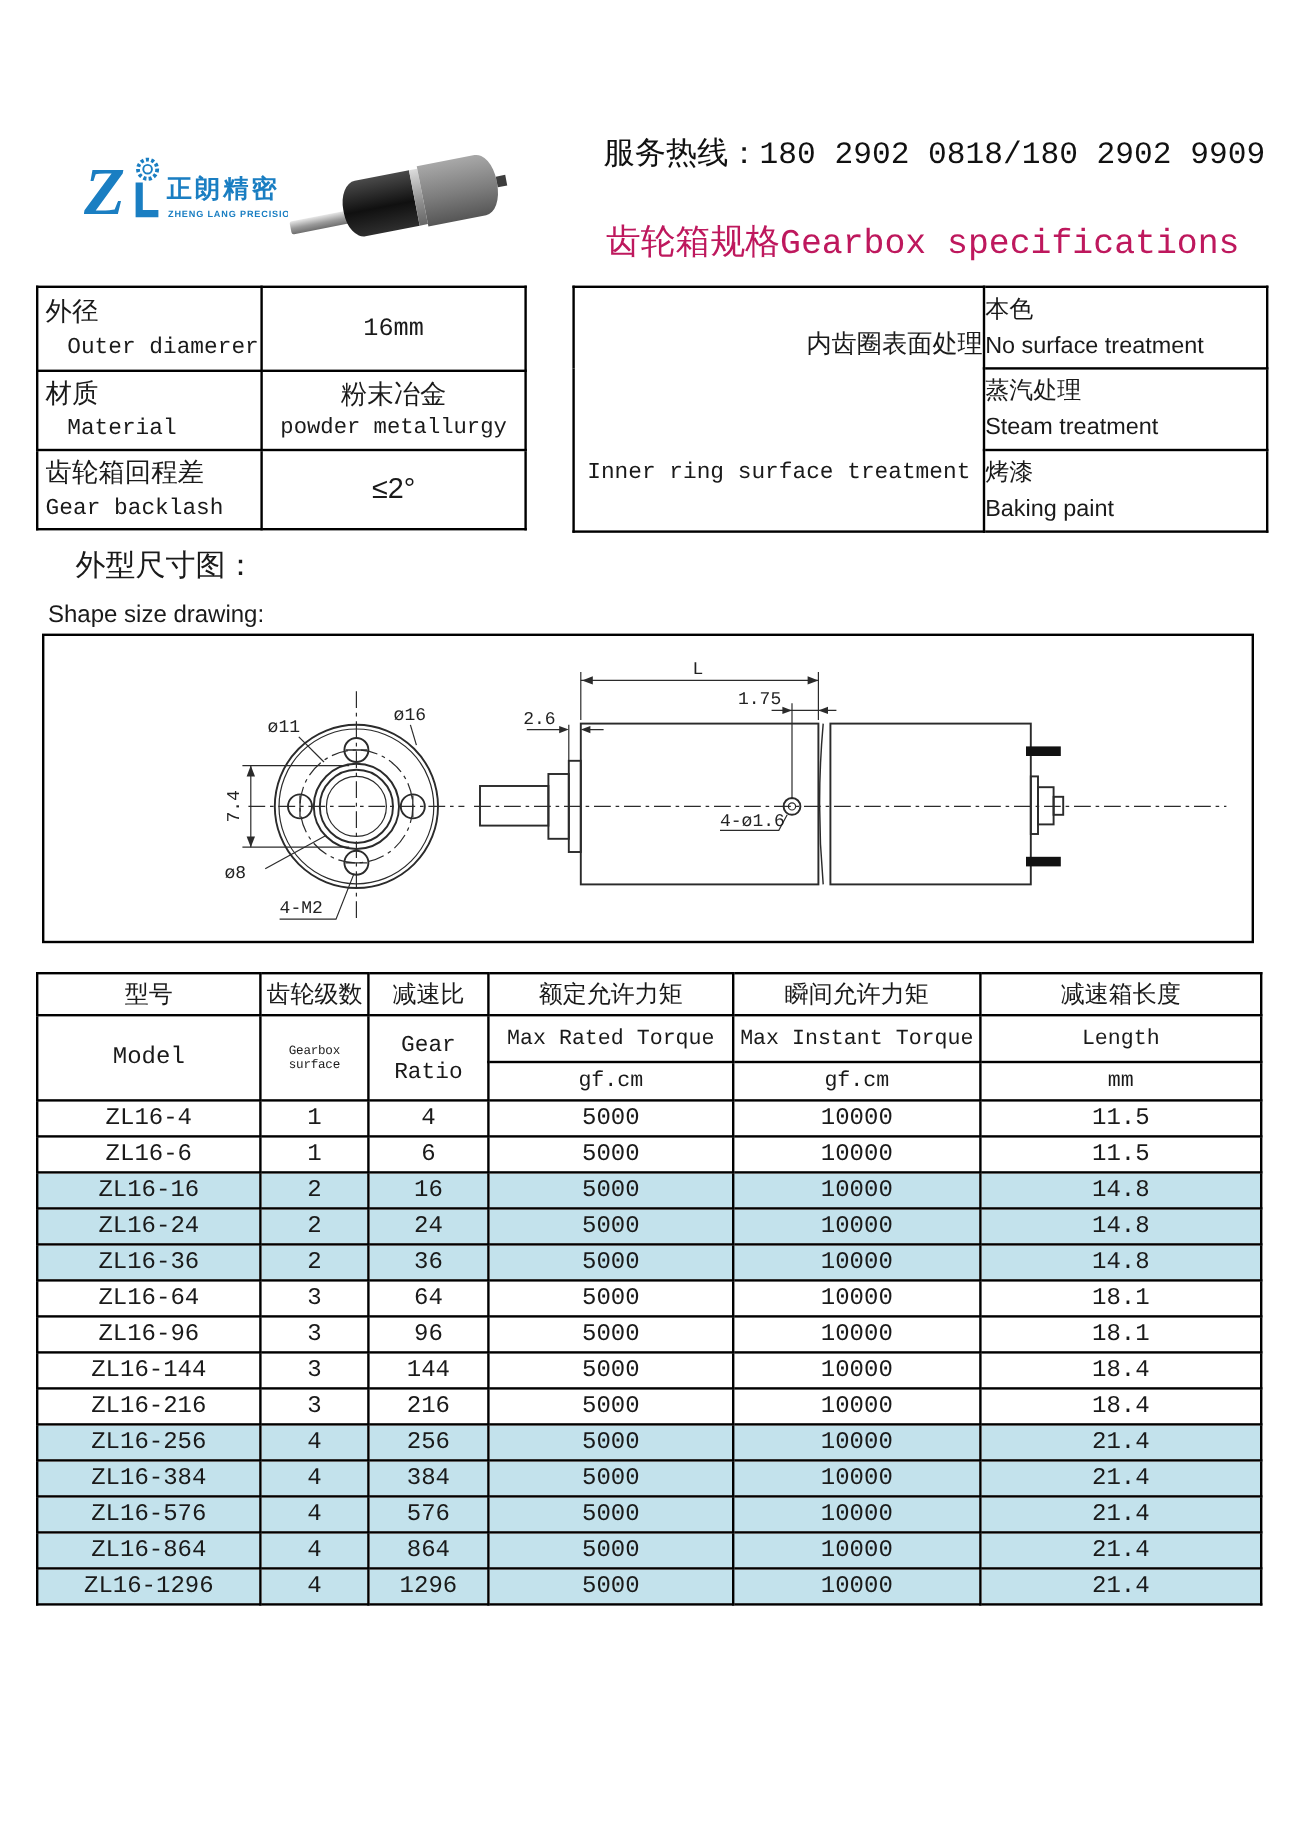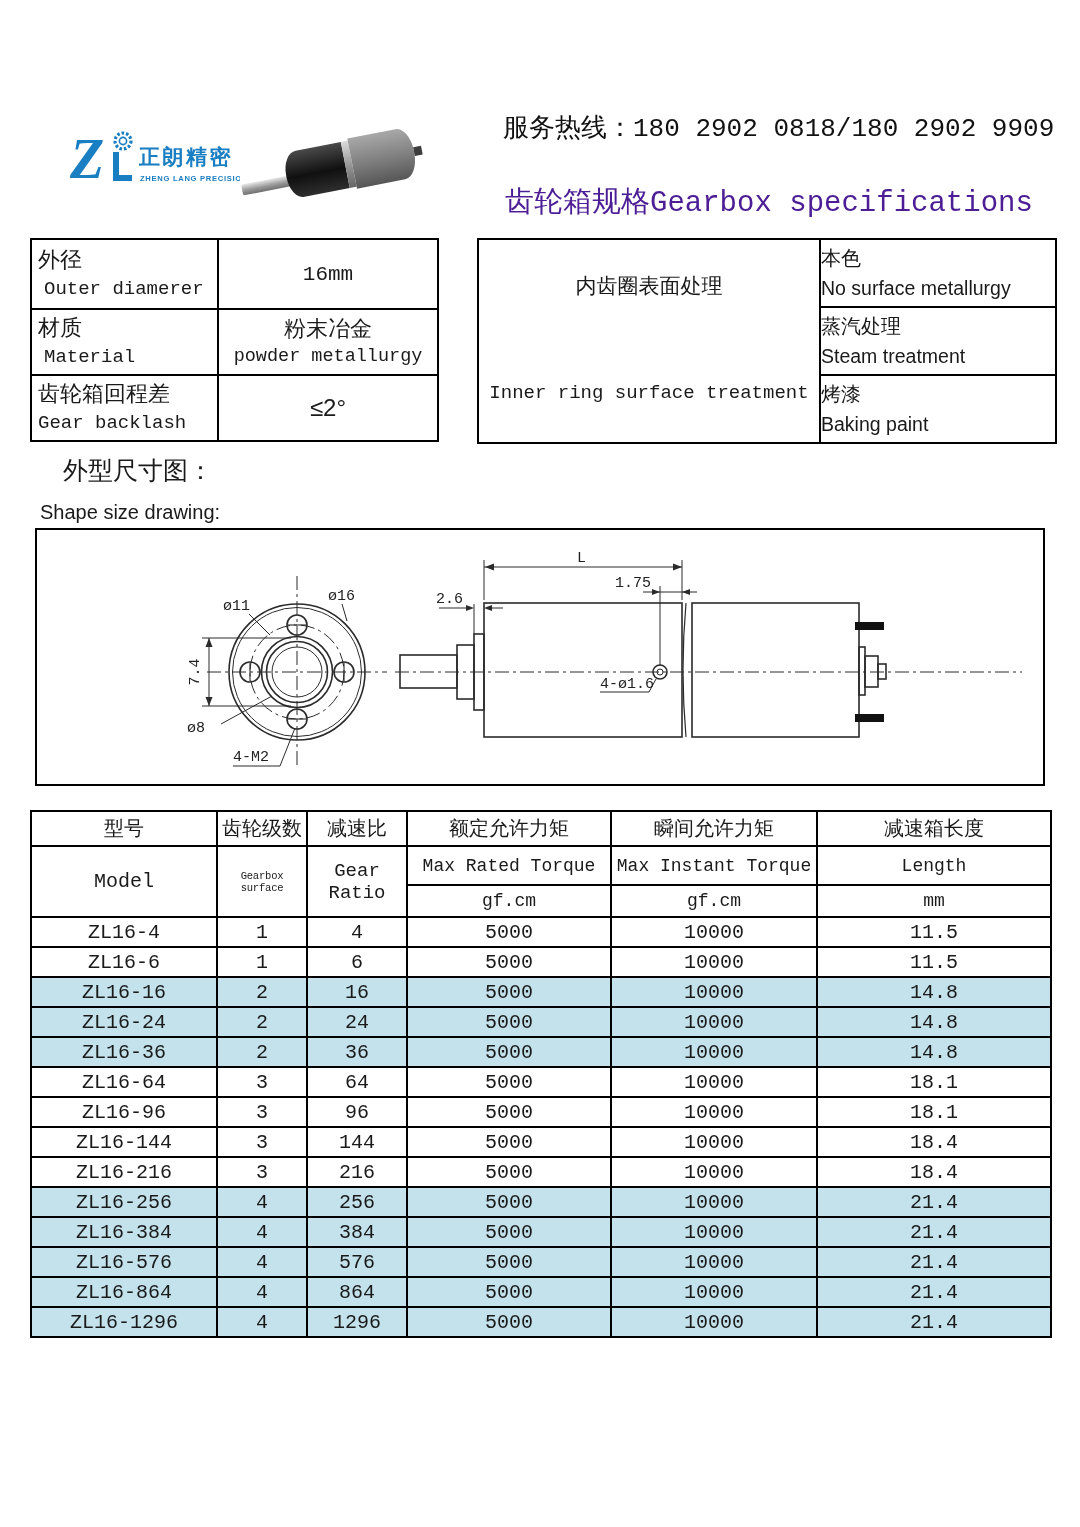--- a/index.html
+++ b/index.html
@@ -18,37 +18,37 @@
   .ph-head{position:absolute;left:46px;top:14px;width:60px;height:47px;
            border-radius:14px 0 0 14px/22px 0 0 22px;
            background:linear-gradient(180deg,#4a4a4a,#101010 55%,#2e2e2e);}
   .ph-ring{position:absolute;left:106px;top:14px;width:7px;height:47px;
            background:linear-gradient(180deg,#dcdcdc,#8d8d8d 60%,#666);}
   .ph-body{position:absolute;left:113px;top:12px;width:63px;height:51px;
            border-radius:0 14px 14px 0/0 24px 24px 0;
            background:linear-gradient(180deg,#a8a8a8,#7d7d7d 55%,#565656);}
   .ph-pin{position:absolute;left:176px;top:33px;width:8px;height:9px;background:#3d3d3d;}
   #hotline{left:503px;top:110px;font-size:26px;white-space:nowrap;color:#111;}
-  #doc-title{left:505px;top:182px;font-size:29px;white-space:nowrap;color:#4c1d95;}
+  #doc-title{left:505px;top:182px;font-size:29px;white-space:nowrap;color:#be185d;}
 
   
   table.spec{border-collapse:collapse;position:absolute;table-layout:fixed;}
   table.spec td{border:2px solid #000;vertical-align:middle;padding:0;}
   #left-spec{left:30px;top:238px;width:409px;}
   #left-spec td.lab{width:185px;text-align:left;}
   #left-spec td.val{text-align:center;}
   .lab .cn{font-size:22px;padding-left:6px;line-height:30px;}
-  .lab .en{font-size:19px;padding-left:12px;line-height:28px;}
+  .lab .en{font-size:19px;padding-left:24px;line-height:28px;}
   .val .cn{font-size:22px;line-height:30px;}
   .val .en{font-size:18.5px;line-height:26px;}
   .val .one{font-size:21px;}
 
   #right-spec{left:477px;top:238px;width:580px;height:204px;}
   #right-spec td.big{width:340px;position:relative;}
-  .big .cn{position:absolute;width:100%;top:32px;text-align:center;font-size:21px;}
+  .big .cn{position:absolute;width:100%;top:32px;text-align:right;font-size:21px;}
   .big .en{position:absolute;width:100%;top:142px;text-align:center;font-size:19px;}
   #right-spec td.opt{}
   .opt .cn{font-size:20px;line-height:30px;}
   .opt .en{font-size:19.5px;line-height:30px;}
 
   
   #sec-cn{left:63px;top:454px;font-size:25px;}
   #sec-en{left:40px;top:501px;font-size:20px;}
   #draw-box{left:35px;top:528px;width:1006px;height:254px;border:2px solid #000;}
   .cl{stroke-dasharray:14 4 3 4;stroke-width:1;}
@@ -132,21 +132,21 @@
 
   <table id="right-spec" class="spec">
     <tbody>
         <tr style="height:68px;">
       <td class="big" rowspan="3">
         <div class="cn">内齿圈表面处理</div>
         <div class="en mono">Inner ring surface treatment</div>
       </td>
       <td class="opt">
         <div class="cn">本色</div>
-        <div class="en sans">No surface metallurgy</div>
+        <div class="en sans">No surface treatment</div>
       </td>
     </tr>
     <tr style="height:68px;">
       <td class="opt">
         <div class="cn">蒸汽处理</div>
         <div class="en sans">Steam treatment</div>
       </td>
     </tr>
     <tr style="height:68px;">
       <td class="opt">

